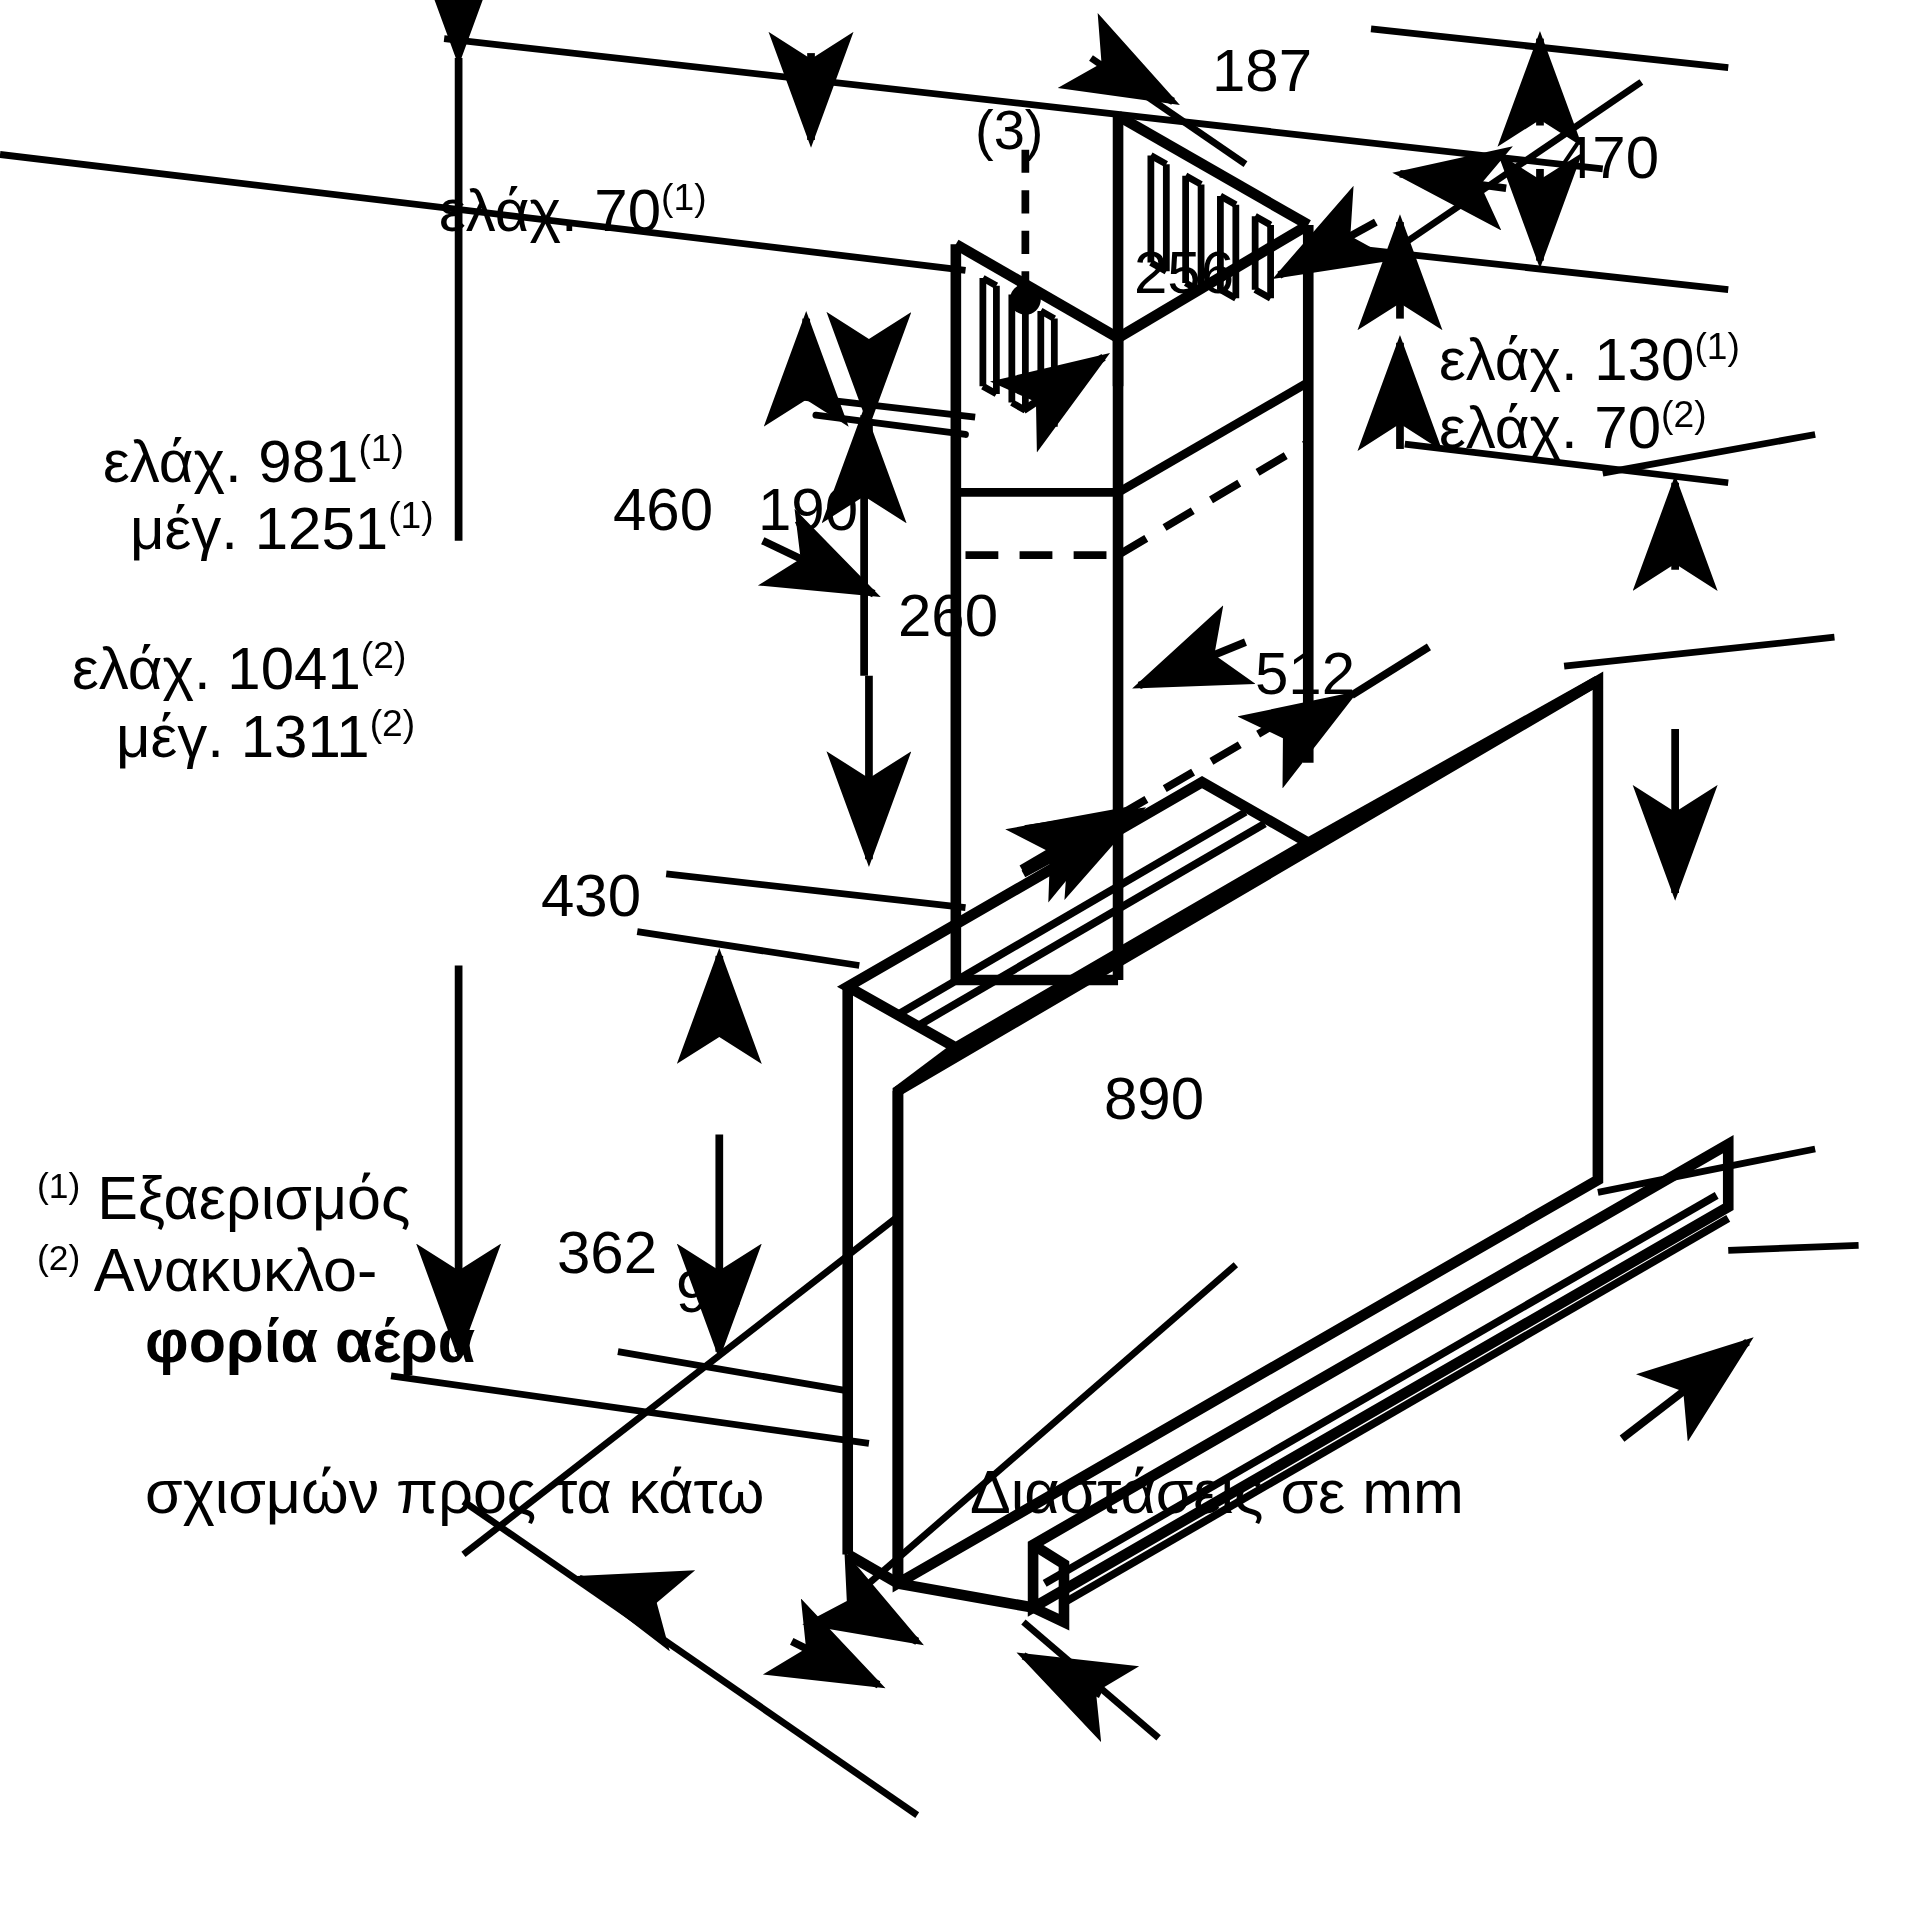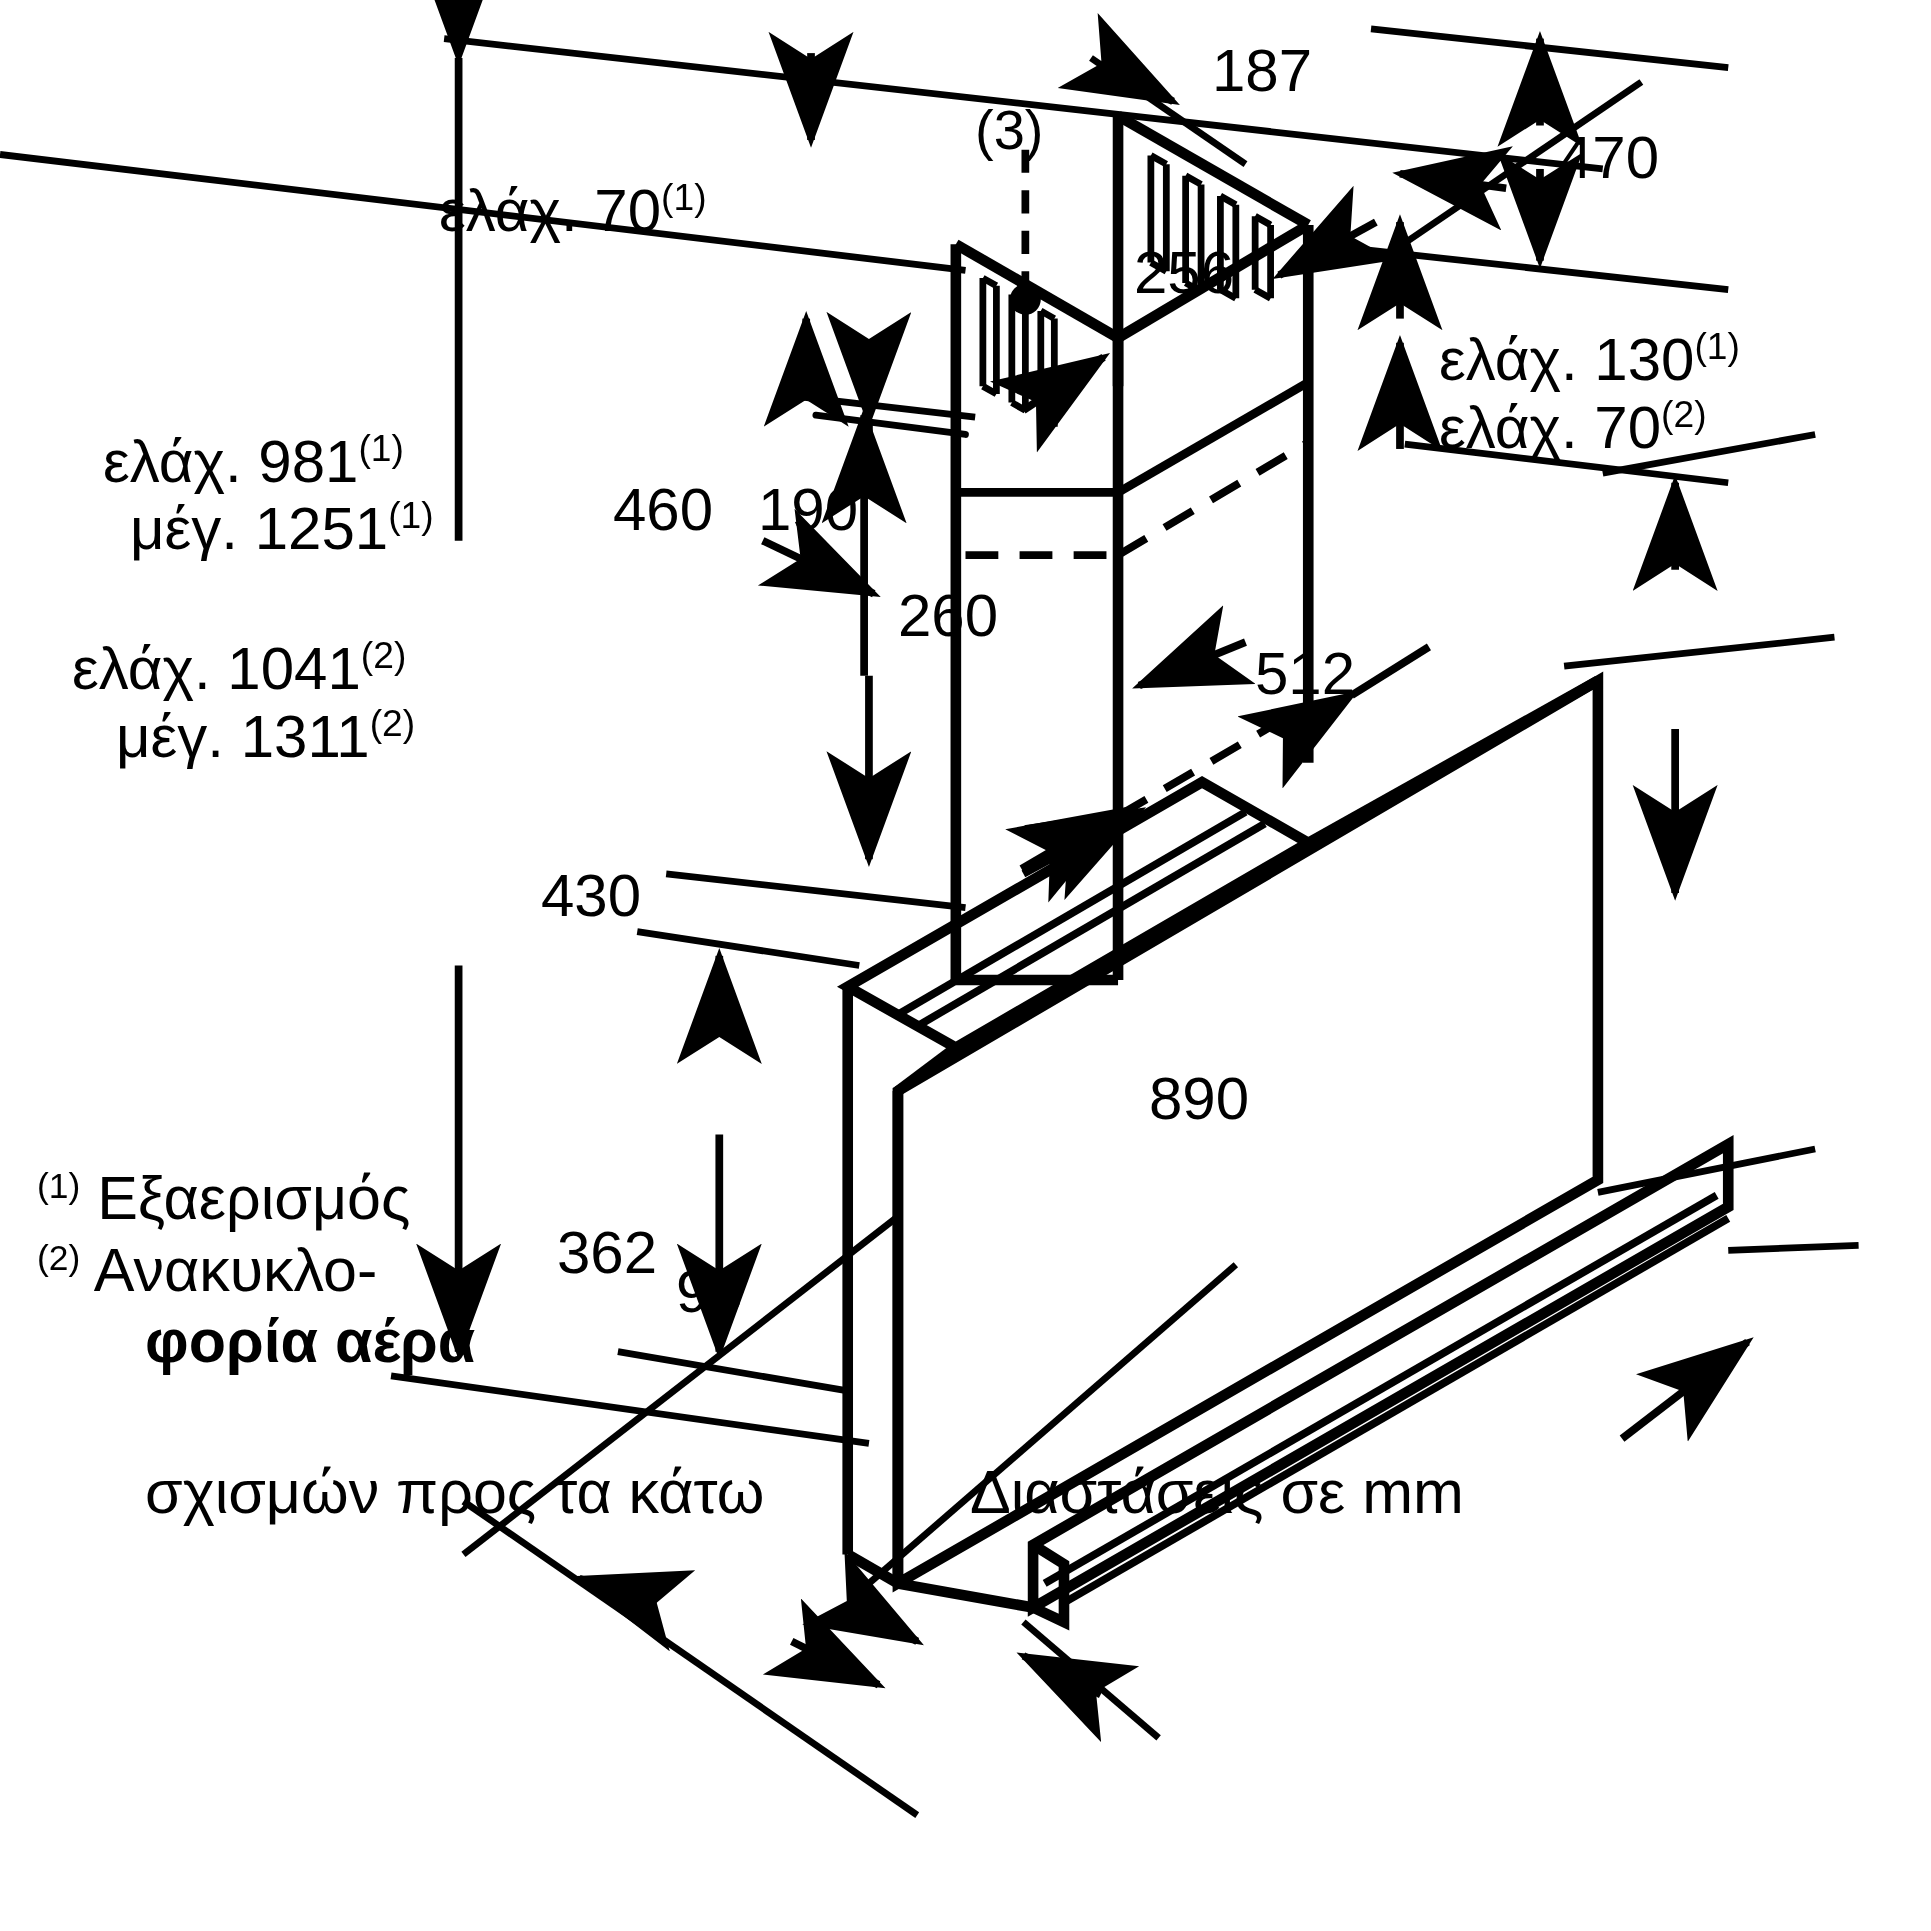--- a/index.html
+++ b/index.html
@@ -288,21 +288,21 @@
   <div class="lbl dim" style="left:613px; top:478px;">460</div>
 
   <div class="lbl dim" style="left:758px; top:478px;">190</div>
 
   <div class="lbl dim" style="left:898px; top:584px;">260</div>
 
   <div class="lbl dim" style="left:1255px; top:642px;">512</div>
 
   <div class="lbl dim" style="left:541px; top:864px;">430</div>
 
-  <div class="lbl dim" style="left:1149px; top:1067px;">890</div>
+  <div class="lbl dim" style="left:1104px; top:1067px;">890</div>
 
   <div class="lbl dim" style="left:557px; top:1221px;">362</div>
 
   <div class="lbl dim" style="left:676px; top:1260px;">98</div>
 
   <div class="lbl legend" style="left:37px; top:1166px;">
     <span class="legend-sup">(1)</span>
     <span>Εξαερισμός</span>
   </div>
 

